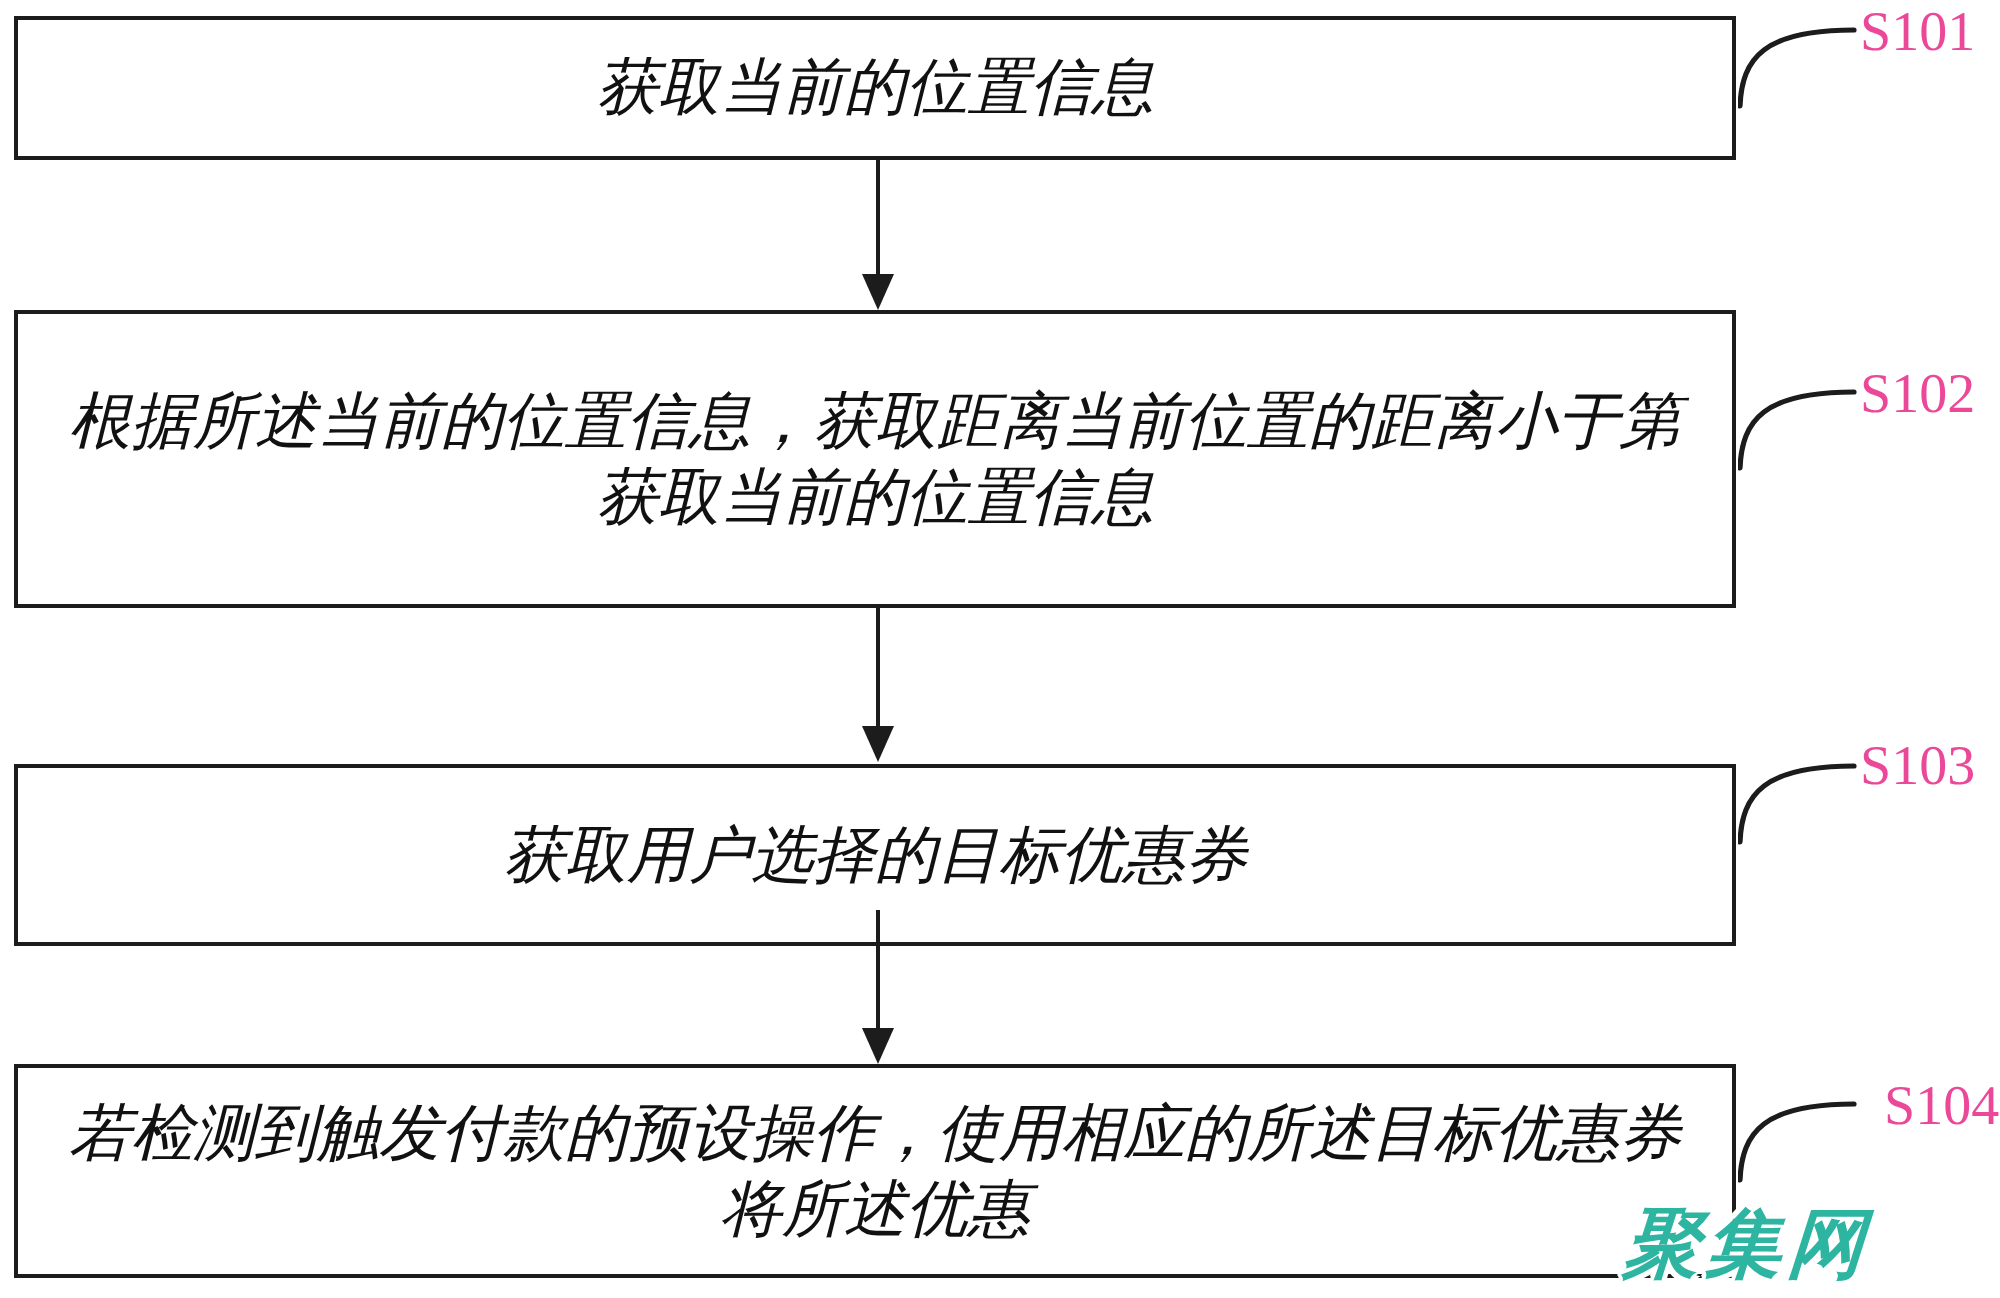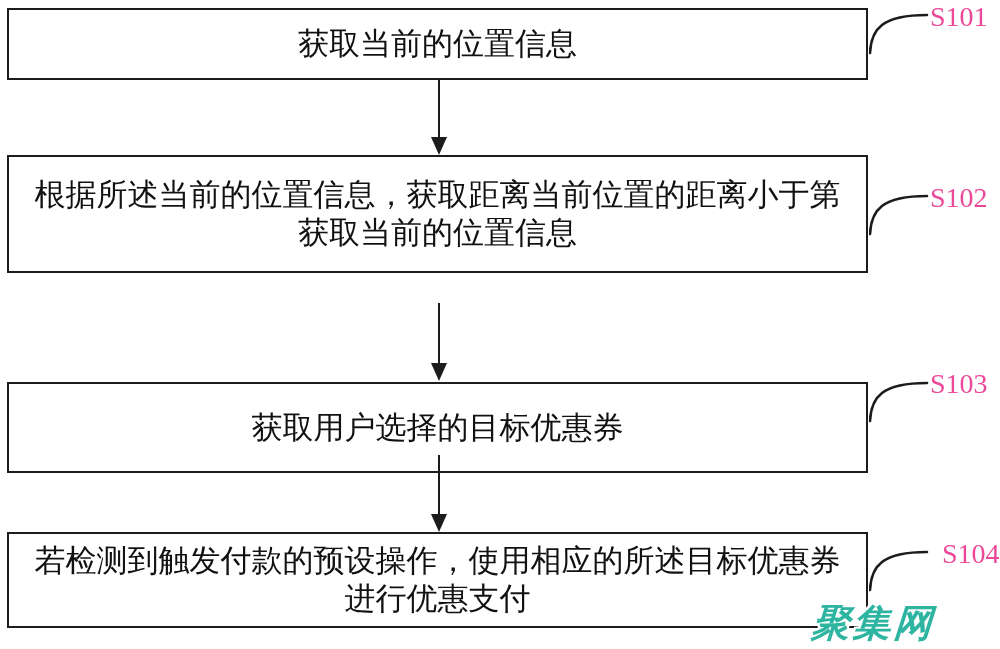--- a/index.html
+++ b/index.html
@@ -22,25 +22,26 @@
     flex-direction: column;
     justify-content: center;
     align-items: center;
   }
   .box .txt-line {
     font-size: 31px;
     line-height: 38px;
     color: #111111;
     text-align: center;
     white-space: nowrap;
+    font-style: italic;
   }
   #box1 { top: 8px;   height: 72px;  }
-  #box2 { top: 155px; height: 118px; }
+  #box2 { top: 155px; height: 149px; }
   #box3 { top: 382px; height: 91px;  }
-  #box4 { top: 532px; height: 96px; }
+  #box4 { top: 532px; height: 107px; }
 
   .arrow-shaft {
     position: absolute;
     left: 438px;
     width: 2px;
     background: #1c1c1c;
   }
   .arrow-head {
     position: absolute;
     left: 431px;
@@ -128,21 +129,21 @@
 
   <div class="box" id="box3">
     <div class="txt-line">获取用户选择的目标优惠券</div>
   </div>
 
   <div class="arrow-shaft" id="shaft3"></div>
   <div class="arrow-head" id="head3"></div>
 
   <div class="box" id="box4">
     <div class="txt-line">若检测到触发付款的预设操作，使用相应的所述目标优惠券</div>
-    <div class="txt-line">进行优惠支付</div>
+    <div class="txt-line">将所述优惠</div>
   </div>
 
   <svg class="conn" id="conn1" viewBox="0 0 60 42">
     <path d="M1 40 C 2 16, 13 2, 58 2"></path>
   </svg>
   <svg class="conn" id="conn2" viewBox="0 0 60 42">
     <path d="M1 40 C 2 16, 13 2, 58 2"></path>
   </svg>
   <svg class="conn" id="conn3" viewBox="0 0 60 42">
     <path d="M1 40 C 2 16, 13 2, 58 2"></path>

